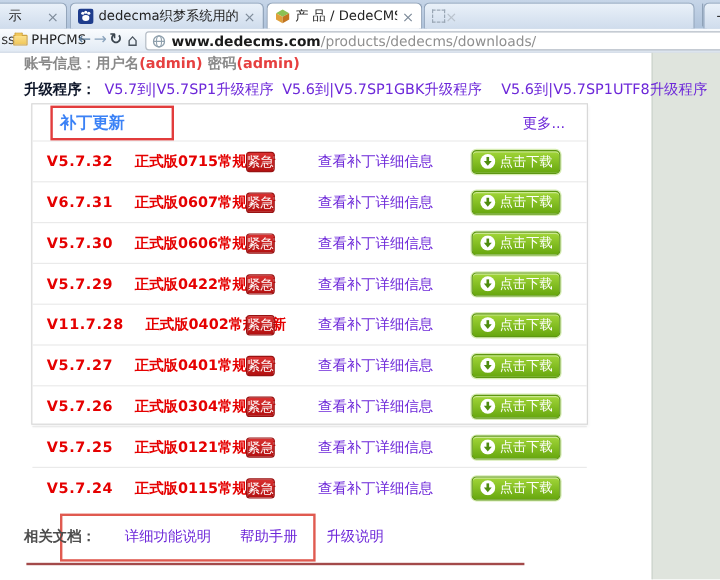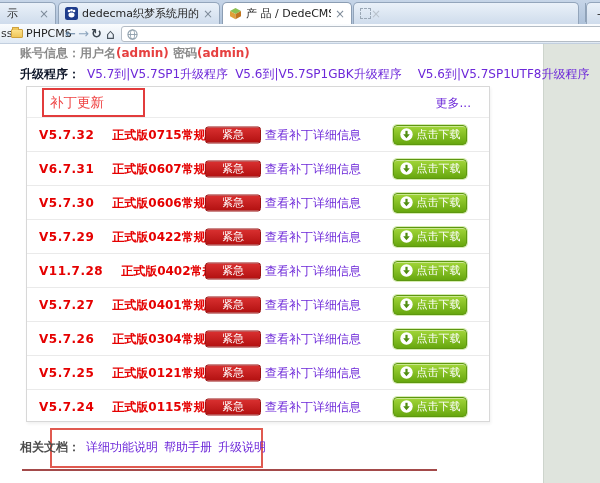--- a/index.html
+++ b/index.html
@@ -55,50 +55,50 @@
 
   .account-line { position:absolute; left:20px; top:1px; font-size:12px; color:#8a8a8a;
                   white-space:nowrap;font-weight:bold; }
   .red-val { color:#e64040; }
 
   .upgrade-line { position:absolute; left:20px; top:22px; font-size:12px; white-space:nowrap; }
   .upgrade-label { color:#0f172a; font-weight:bold; }
   .blue-link { color:#6d28d9; text-decoration:none; }
   .upgrade-line .blue-link { margin-left:7px; }
 
-  .panel { position:absolute; left:26px; top:42px; width:464px; height:336px;
+  .panel { position:absolute; left:26px; top:42px; width:464px; height:268px;
            background:#fff; border:1px solid #d8d8d8; box-shadow:1px 2px 3px rgba(0,0,0,.06); }
   .panel-head { position:relative; height:31px; border-bottom:1px solid #ececec; }
   .more-link { position:absolute; right:18px; top:8px; font-size:12px; }
 
   .annotation1 { position:absolute; left:42px; top:44px; width:103px; height:29px;
                  border:2px solid #e23c3c; display:flex; align-items:center; z-index:5; }
-  .annotation1 .panel-title { font-size:13.5px; font-weight:normal; color:#ef4444;
+  .annotation1 .panel-title { font-size:13.5px; font-weight:bold; color:#3b82f6;
                               margin-left:6px; white-space:nowrap; }
 
   .rows { position:absolute; left:0; top:31px; width:462px; height:305px;
           display:flex; flex-direction:column; }
   .row { flex:1 1 0; position:relative; border-top:1px solid #eaeaea; }
   .row:first-child { border-top:none; }
   .row > * { position:absolute; top:50%; transform:translateY(-50%); }
   .ver-wrap { left:12px; white-space:nowrap; font-size:12px; font-weight:bold; color:#e50000; }
   .ver-num { letter-spacing:.5px; margin-right:18px; }
   .badge { left:178px; background:linear-gradient(#d93030,#b31111); border:1px solid #991212;
-           border-radius:3px; color:#fff; font-size:11px; padding:1px 16px; line-height:13px;
-           white-space:nowrap;font-family:Liberation Mono, monospace; }
+           border-radius:3px; color:#fff; font-size:11px; padding:1px 0; line-height:13px;
+           white-space:nowrap; }
   .detail-link { left:238px; font-size:12px; white-space:nowrap; }
   .dl-btn { left:366px; width:74px; height:20px; border-radius:4px;
             background:linear-gradient(#a2d639,#67a70e); border:1px solid #5d9710;
             box-shadow:inset 0 1px 0 rgba(255,255,255,.45), 0 0 0 1px #d6ecb2;
             display:flex; align-items:center; justify-content:center; gap:4px;
             color:#fff; font-size:11px; cursor:pointer; white-space:nowrap; }
 
   .docs-line { position:absolute; left:20px; top:395px; font-size:12px; white-space:nowrap; z-index:6; }
   .docs-label { color:#4d4d4d; font-weight:bold; }
-  .docs-line .blue-link { margin-left:6px; }
+  .docs-line .blue-link { margin-left:24px; }
 
   .annotation2 { position:absolute; left:50px; top:384px; width:213px; height:40px;
                  border:2px solid #e05a50; z-index:5; }
   .maroon-line { position:absolute; left:22px; top:425px; width:415px; height:2px;
                  background:#a34a4a; }
 </style>
 </head>
 <body>
 
 <div class="tabbar">
@@ -150,20 +150,21 @@
   <span class="navbtn nav-back">←</span>
   <span class="navbtn nav-forward">→</span>
   <span class="navbtn nav-reload">↻</span>
   <span class="navbtn nav-home">⌂</span>
   <span class="addressbar">
     <svg width="11" height="11" viewBox="0 0 12 12">
       <circle cx="6" cy="6" r="5" fill="none" stroke="#8fa0ad" stroke-width="1.2"></circle>
       <ellipse cx="6" cy="6" rx="2.3" ry="5" fill="none" stroke="#8fa0ad" stroke-width="1"></ellipse>
       <line x1="1" y1="6" x2="11" y2="6" stroke="#8fa0ad" stroke-width="1"></line>
     </svg>
+    <span class="url"><span class="domain">www.dedecms.com</span><span class="path">/products/dedecms/downloads/</span></span>
   </span>
 </div>
 
 <div class="page">
   <div class="right-col"></div>
 
   <div class="account-line"><span>账号信息：</span><span>用户名</span><span class="red-val">(admin)</span><span> 密码</span><span class="red-val">(admin)</span></div>
 
   <div class="upgrade-line">
     <span class="upgrade-label">升级程序：</span><a class="blue-link" href="#">V5.7到|V5.7SP1升级程序</a><a class="blue-link" href="#">V5.6到|V5.7SP1GBK升级程序</a><a class="blue-link" style="margin-left:16px;" href="#">V5.6到|V5.7SP1UTF8升级程序</a>

